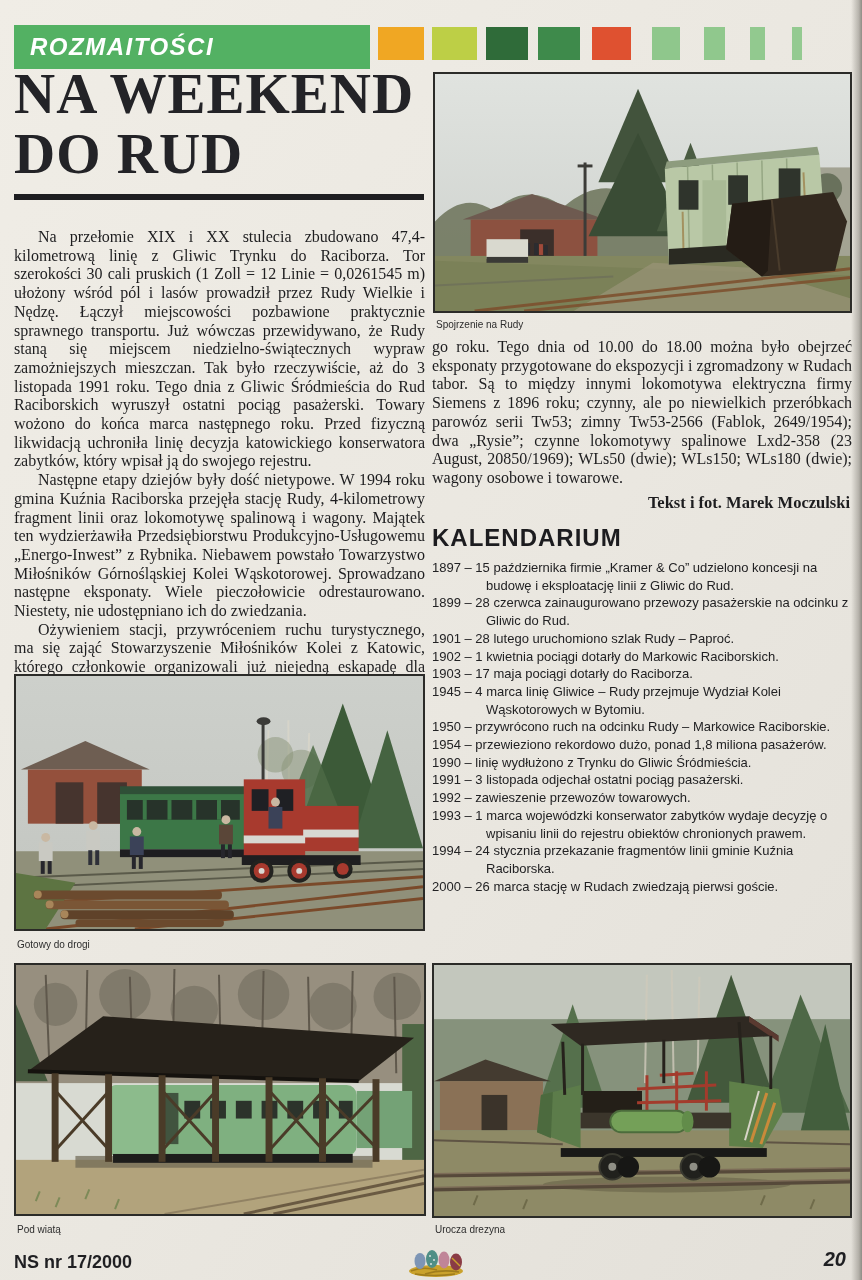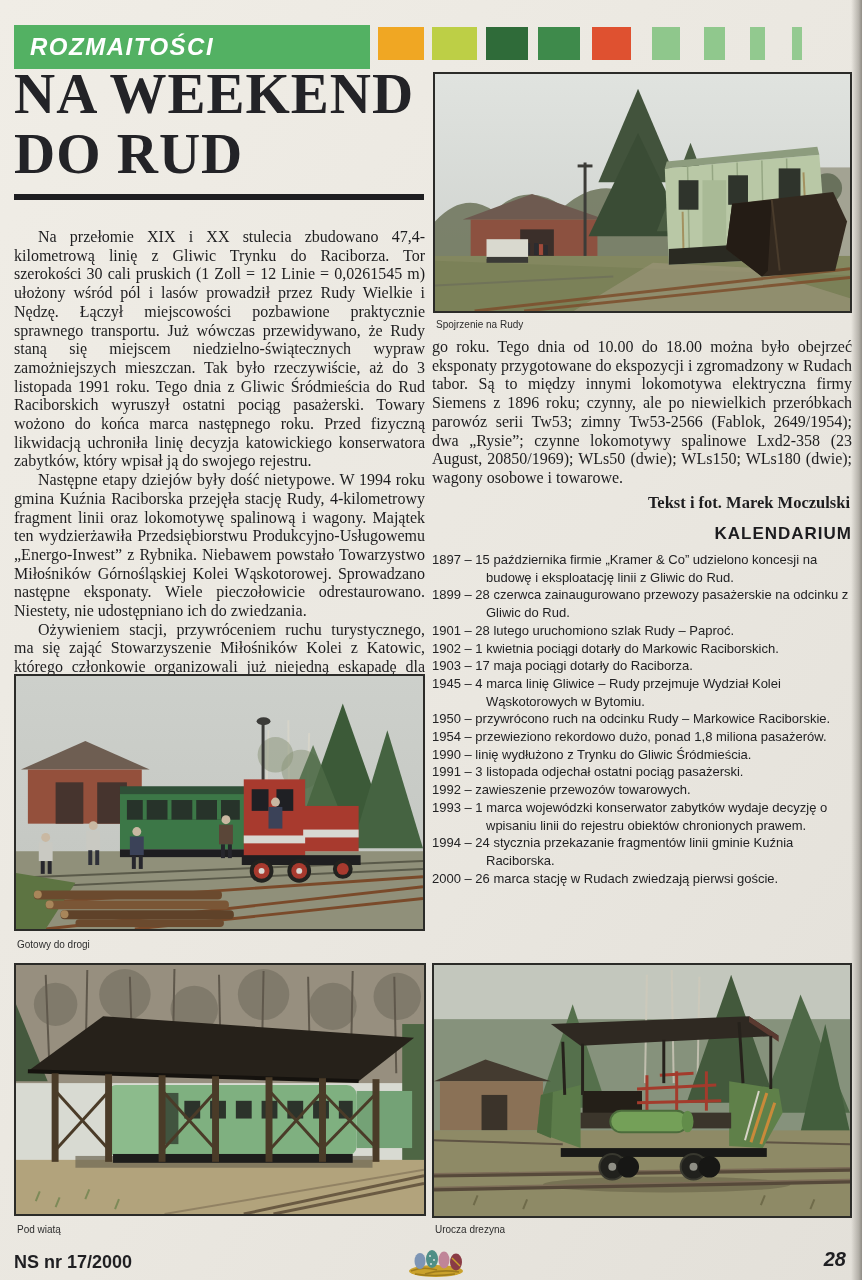--- a/index.html
+++ b/index.html
@@ -33,21 +33,21 @@
   .title-rule { position:absolute; left:14px; top:194px; width:410px; height:6px; background:#1e1e21; }
   
   .body-text { font-size:16px; line-height:18.7px; text-align:justify; color:#1d1d1f; }
   .left-text  { position:absolute; left:14px;  top:212px; width:411px;margin-top:16px; }
   .right-text { position:absolute; left:432px; top:338px; width:420px; }
   .body-text p { text-indent:24px; }
   .body-text p.no-indent { text-indent:0; }
   .byline { margin-top:6px; font-weight:bold; font-size:16.5px; text-align:right; padding-right:2px; }
   
   .kalendarium { position:absolute; left:432px; top:524px; width:420px; font-family:"Liberation Sans", sans-serif; }
-  .kal-title { text-align:right; font-weight:bold; font-size:17px; letter-spacing:1px; color:#1c1c1f; margin-bottom:7px; }
+  .kal-title { text-align:left; font-weight:bold; font-size:24px; letter-spacing:1px; color:#1c1c1f; margin-bottom:7px; }
   .kal-list { list-style:none; }
   .kal-list li { font-size:13px; line-height:17.7px; color:#222224; padding-left:54px; text-indent:-54px; }
   
   .photo { position:absolute; border:2px solid #2b2b28; background:#88907e; }
   .photo svg { display:block; width:100%; height:100%; }
   .ph-spojrzenie { left:433px; top:72px;  width:419px; height:241px; }
   .ph-gotowy     { left:14px;  top:674px; width:411px; height:257px; }
   .ph-wiata      { left:14px;  top:963px; width:412px; height:253px; }
   .ph-drezyna    { left:432px; top:963px; width:420px; height:255px; }
   .caption {
@@ -482,16 +482,16 @@
       <g fill="#d8e2df">
           <circle cx="25" cy="12" r="1"></circle>
           <circle cx="29" cy="16" r="1"></circle>
           <circle cx="26" cy="20" r="1"></circle>
         </g>
       <ellipse cx="39" cy="16" rx="5.5" ry="8.5" fill="#c08598"></ellipse>
       <ellipse cx="51" cy="18" rx="6" ry="8.5" fill="#8a3b45"></ellipse>
       <line x1="47" y1="14" x2="55" y2="22" stroke="#c9a22a" stroke-width="1.5"></line>
     </svg>
   </div>
-  <div class="footer-page">28</div>
+  <div class="footer-page">20</div>
 
   <div class="page-edge"></div>
 </div>
 
 </body></html>

